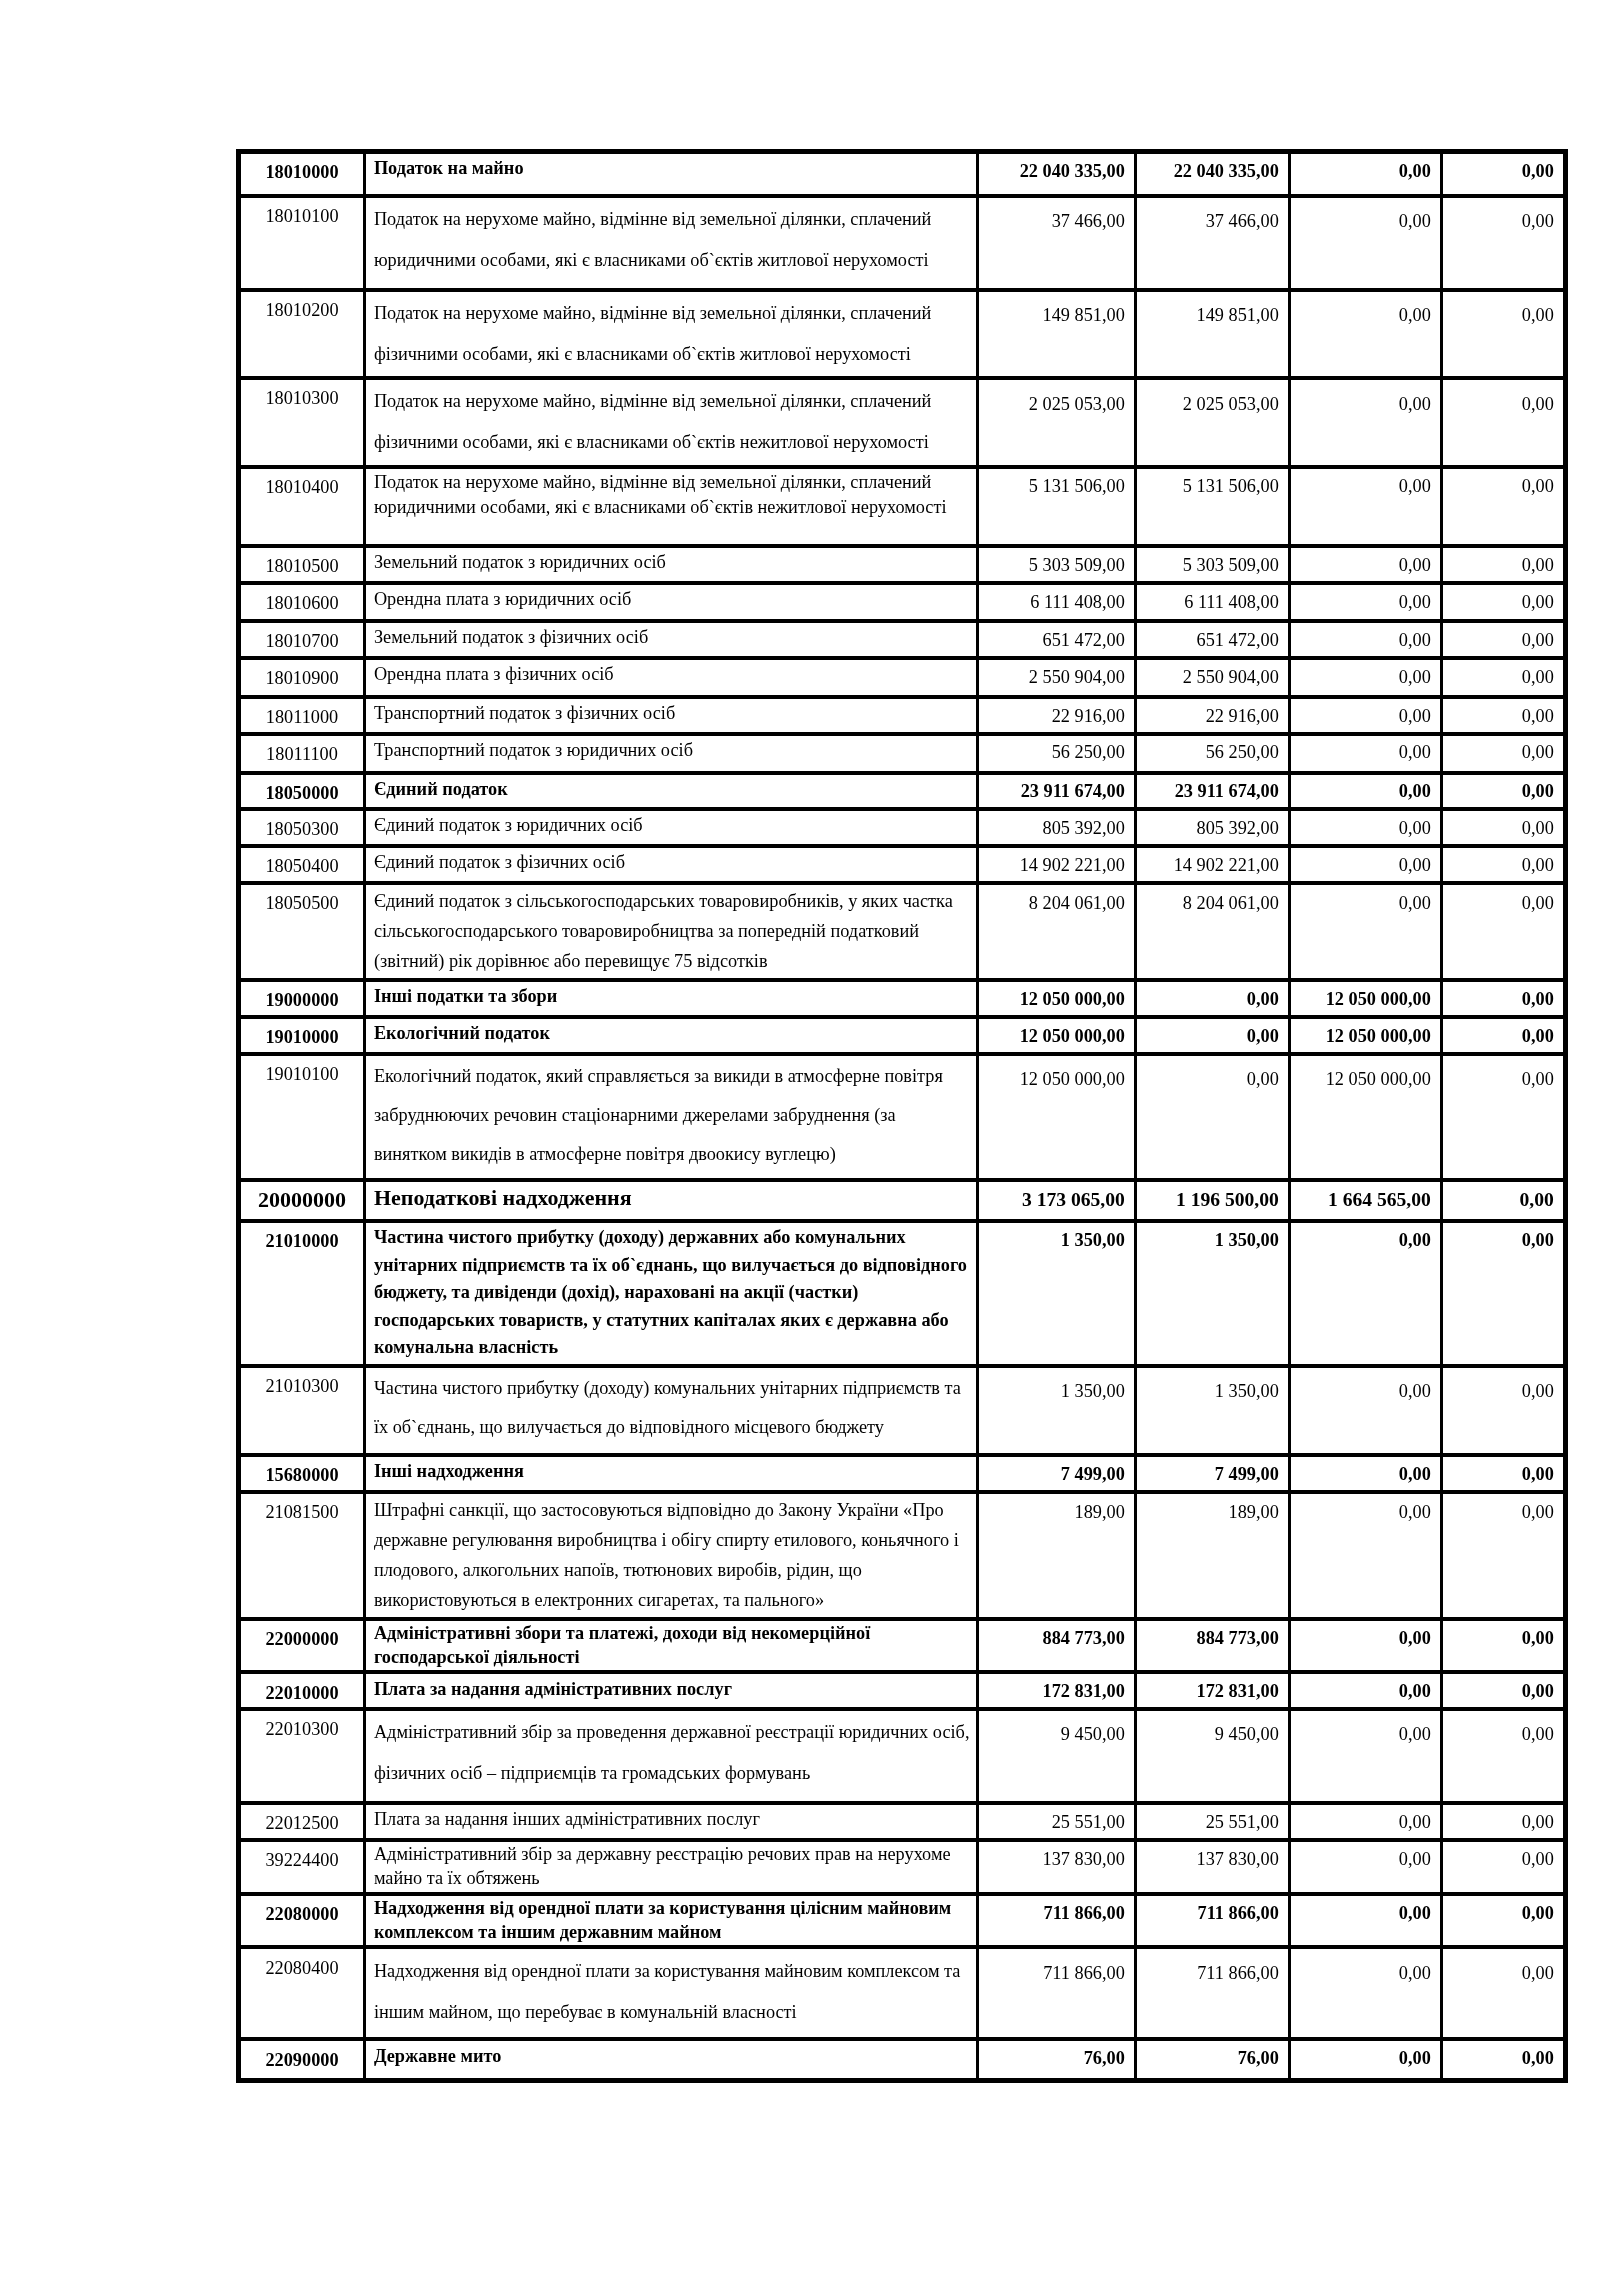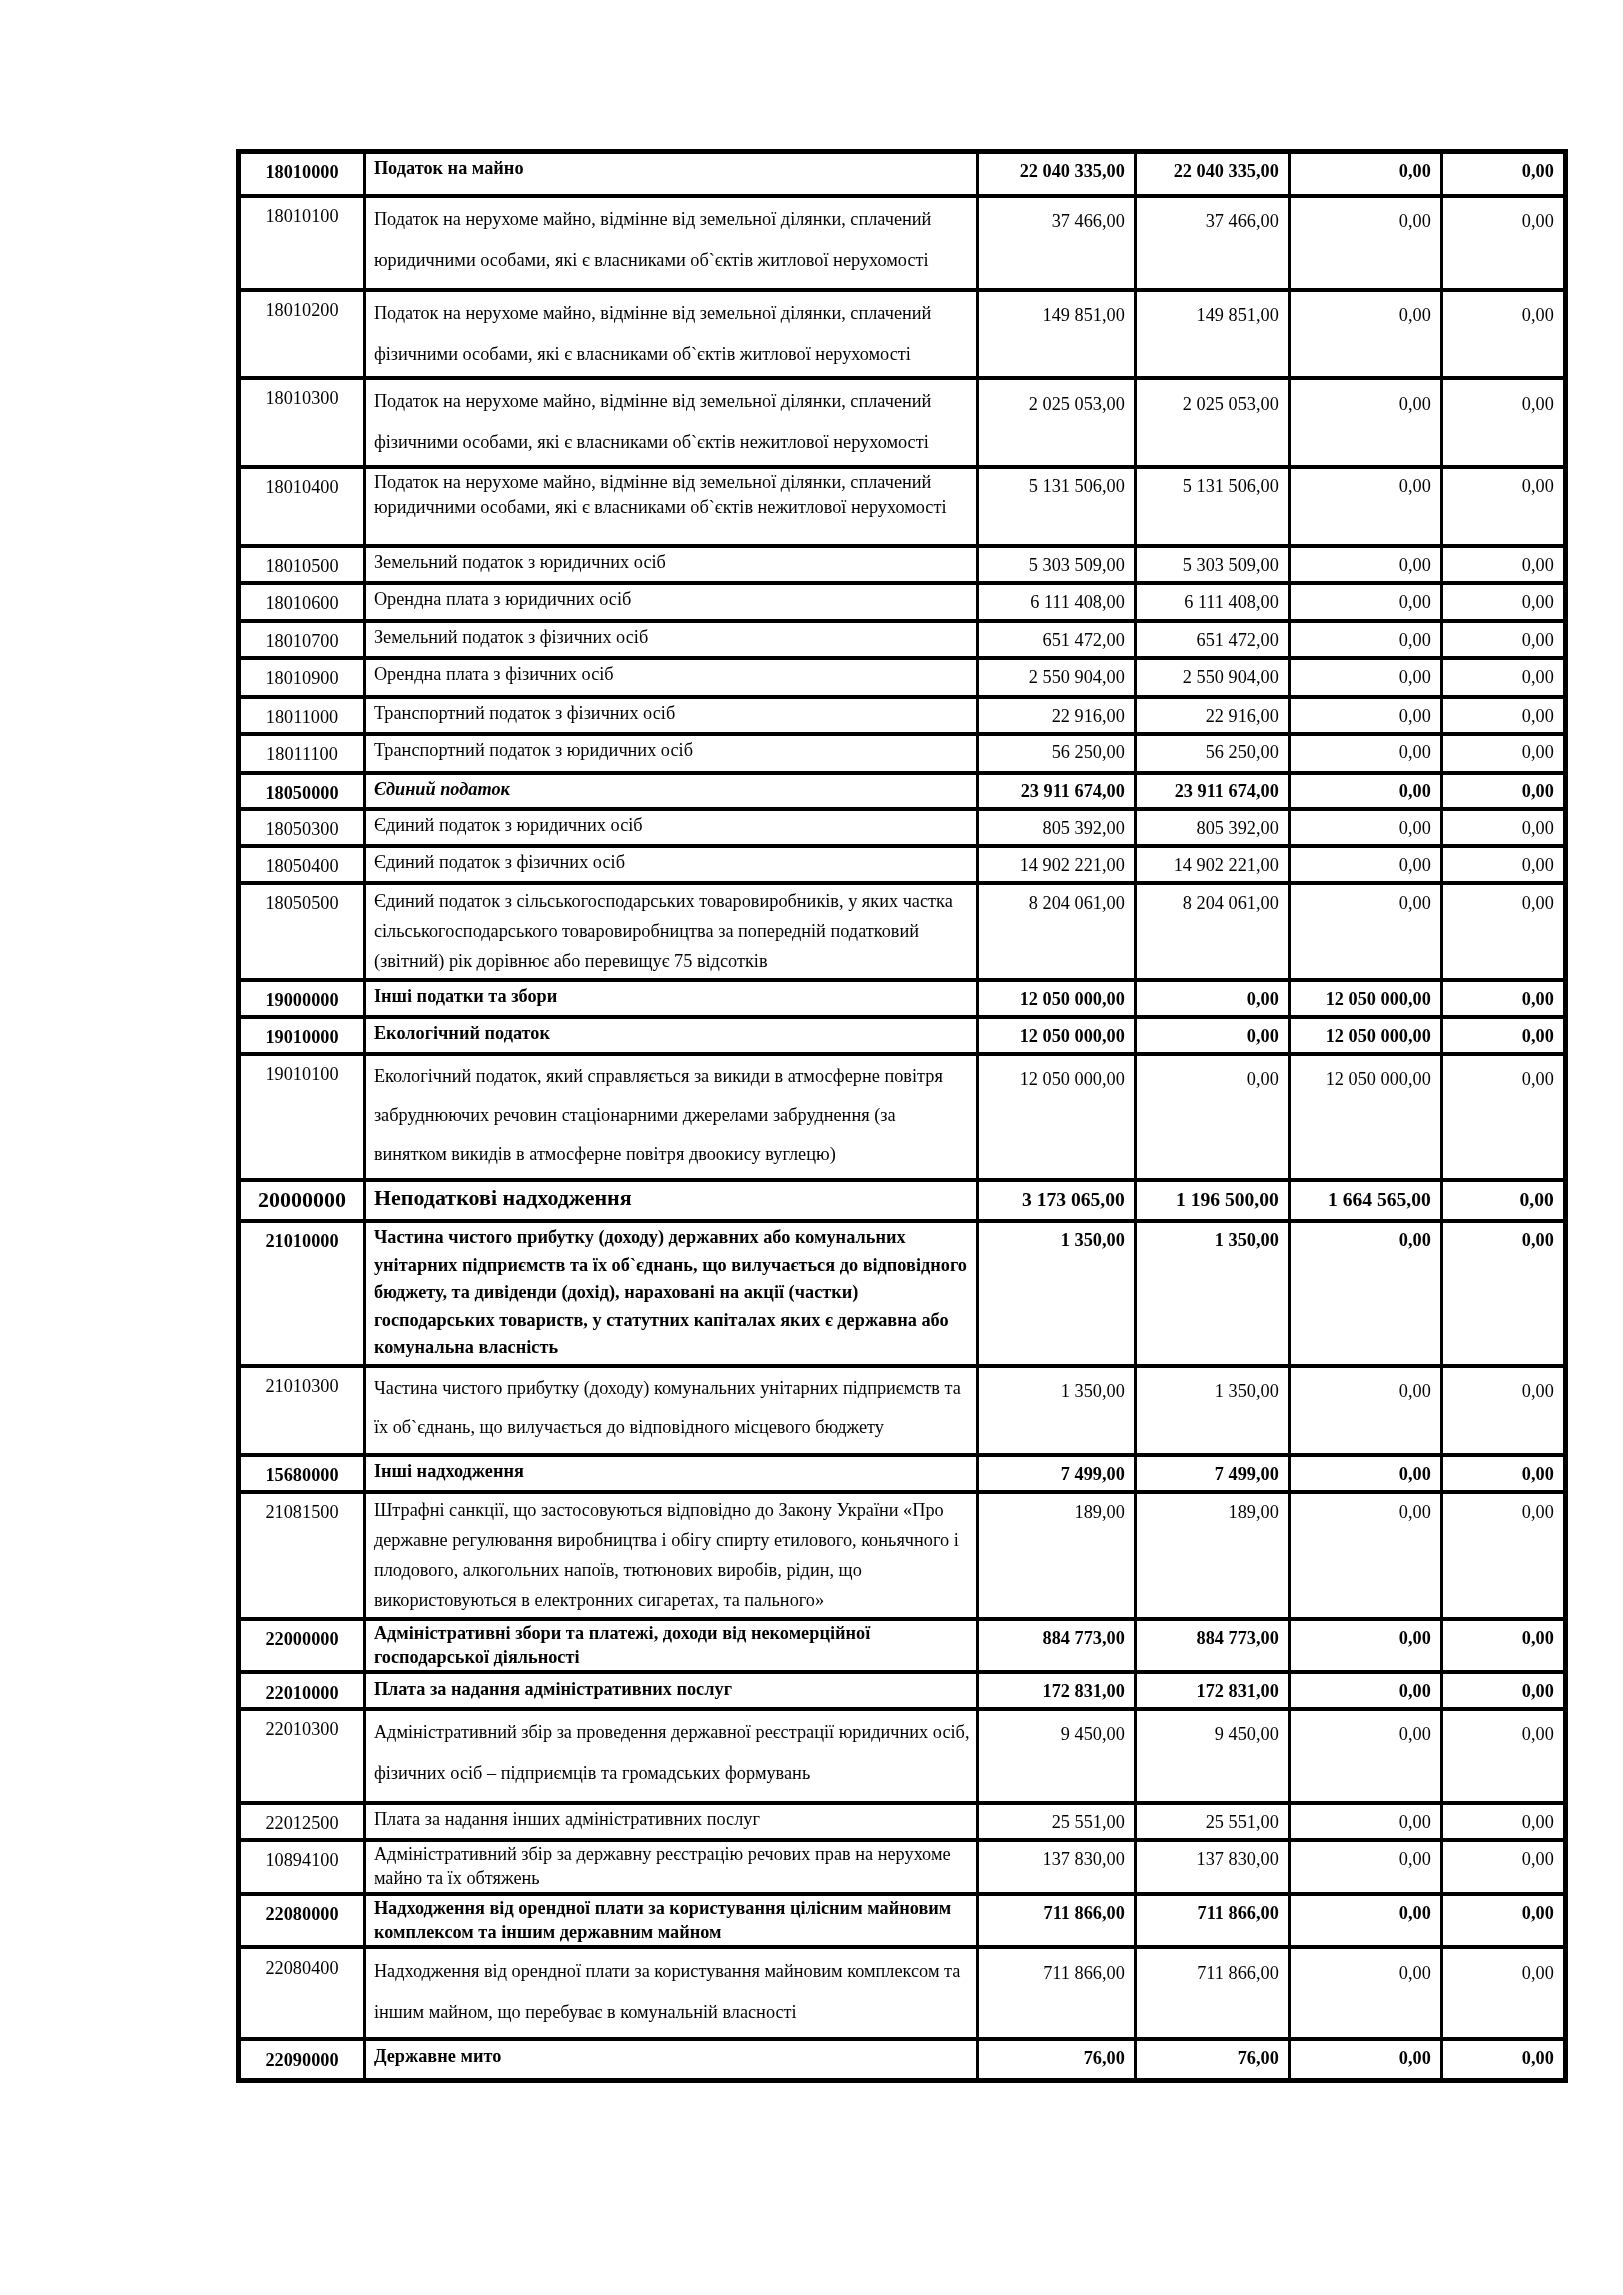--- a/index.html
+++ b/index.html
@@ -151,21 +151,21 @@
         <tr style="height: 39px;">
           <td class="code">18011100</td>
           <td class="name" style="line-height: 27.5px;">Транспортний податок з юридичних осіб</td>
           <td class="val" style="padding-top: 3.9px;">56 250,00</td>
           <td class="val" style="padding-top: 3.9px;">56 250,00</td>
           <td class="val" style="padding-top: 3.9px;">0,00</td>
           <td class="val" style="padding-top: 3.9px;">0,00</td>
         </tr>
         <tr class="sect" style="height: 36px;">
           <td class="code">18050000</td>
-          <td class="name" style="line-height: 27.5px; font-style: italic;">Єдиний податок</td>
+          <td class="name" style="line-height: 27.5px;">Єдиний податок</td>
           <td class="val" style="padding-top: 3.9px;">23 911 674,00</td>
           <td class="val" style="padding-top: 3.9px;">23 911 674,00</td>
           <td class="val" style="padding-top: 3.9px;">0,00</td>
           <td class="val" style="padding-top: 3.9px;">0,00</td>
         </tr>
         <tr style="height: 37px;">
           <td class="code">18050300</td>
           <td class="name" style="line-height: 27.5px;">Єдиний податок з юридичних осіб</td>
           <td class="val" style="padding-top: 3.9px;">805 392,00</td>
           <td class="val" style="padding-top: 3.9px;">805 392,00</td>
@@ -278,21 +278,21 @@
         </tr>
         <tr style="height: 37px;">
           <td class="code">22012500</td>
           <td class="name" style="line-height: 27.5px;">Плата за надання інших адміністративних послуг</td>
           <td class="val" style="padding-top: 3.9px;">25 551,00</td>
           <td class="val" style="padding-top: 3.9px;">25 551,00</td>
           <td class="val" style="padding-top: 3.9px;">0,00</td>
           <td class="val" style="padding-top: 3.9px;">0,00</td>
         </tr>
         <tr style="height: 49px;">
-          <td class="code">10894100</td>
+          <td class="code">39224400</td>
           <td class="name" style="line-height: 23.6px;">Адміністративний збір за державну реєстрацію речових прав на нерухоме майно та їх обтяжень</td>
           <td class="val" style="padding-top: 3.9px;">137 830,00</td>
           <td class="val" style="padding-top: 3.9px;">137 830,00</td>
           <td class="val" style="padding-top: 3.9px;">0,00</td>
           <td class="val" style="padding-top: 3.9px;">0,00</td>
         </tr>
         <tr class="sect" style="height: 49px;">
           <td class="code">22080000</td>
           <td class="name" style="line-height: 23.6px;">Надходження від орендної плати за користування цілісним майновим комплексом та іншим державним майном</td>
           <td class="val" style="padding-top: 3.9px;">711 866,00</td>

